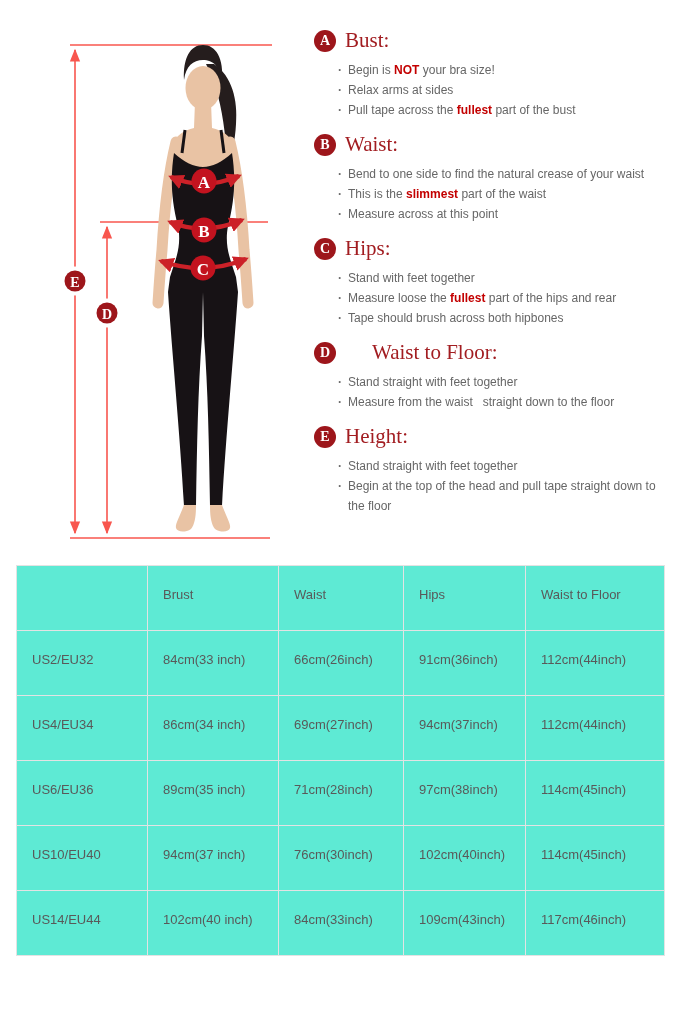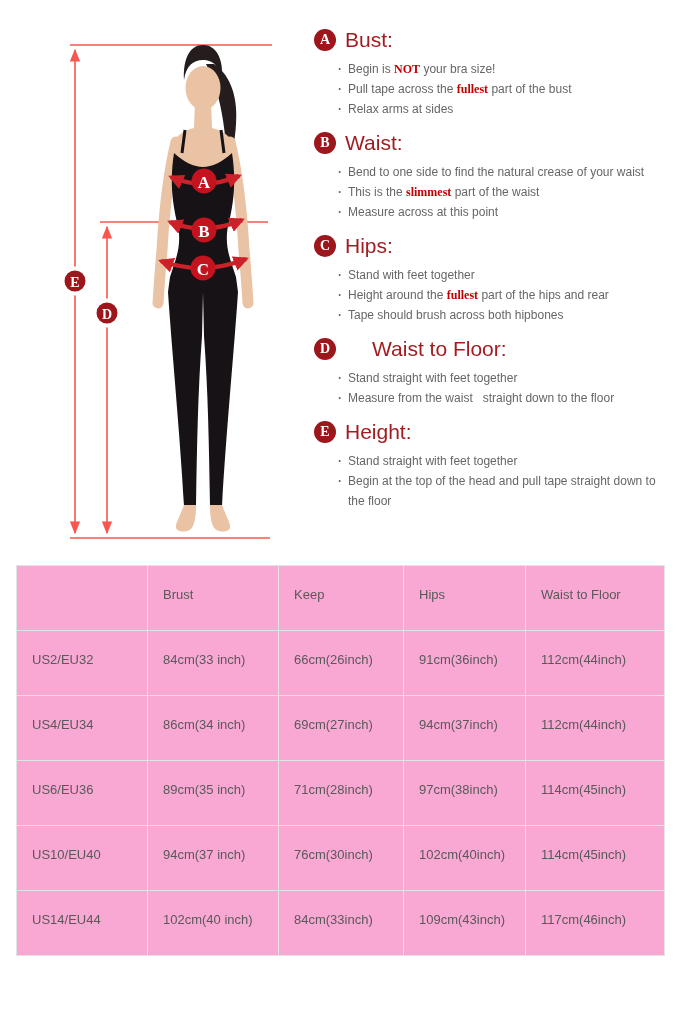--- a/index.html
+++ b/index.html
@@ -11,37 +11,37 @@
   .figure-wrap svg { display:block; }
   .svg-letter { font-family:"Liberation Serif", serif; font-weight:bold; fill:#ffffff; }
 
   
   .instructions { position:absolute; left:314px; top:28px; width:358px; }
   .section { margin-bottom:12px; }
   .sec-head { display:flex; align-items:center; margin-bottom:7px; }
   .badge { flex:0 0 auto; width:22px; height:22px; border-radius:50%;
            background:#9d161b; color:#fff; font-family:"Liberation Serif", serif;
            font-weight:bold; font-size:14px; line-height:22px; text-align:center; }
-  .sec-title { font-family:Liberation Sans, sans-serif; color:#a21d21;
+  .sec-title { font-family:Liberation Serif, serif; color:#a21d21;
                font-size:21px; margin-left:9px; }
   .sec-title.extra-gap { margin-left:36px; }
   ul.bullets { list-style:none; margin:0; padding:0 0 0 24px; }
   ul.bullets li { position:relative; font-size:12px; color:#666666;
                   line-height:20px; padding-left:10px; white-space:pre-wrap; }
   ul.bullets li::before { content:"·"; position:absolute; left:0; top:0;
                           color:#6b6b6b; font-weight:bold; }
-  .hl { color:#c30000; font-weight:bold;font-family:Liberation Serif, serif; }
+  .hl { color:#c30000; font-weight:bold; }
 
   
   table.size-table { position:absolute; left:16px; top:565px; width:648px;
                      border-collapse:collapse; table-layout:fixed; }
   table.size-table th, table.size-table td {
       border:1px solid #e3e3e3; height:56px; font-size:13px; color:#595959;
       font-weight:normal; text-align:left; vertical-align:middle;
-      padding:0 4px 8px 15px; background:#f9a8d4; }
+      padding:0 4px 8px 15px; background:#5eead4; }
 </style>
 </head>
 <body>
 
 <div class="canvas">
 
   <div class="figure-wrap">
     <svg width="312" height="558" viewBox="0 0 312 558">
       <defs>
         <marker id="arrLine" viewBox="0 0 10 10" refX="9" refY="5" markerWidth="8" markerHeight="8" orient="auto-start-reverse">
@@ -103,43 +103,43 @@
   </div>
 
   <div class="instructions">
       <div class="section">
         <div class="sec-head">
           <span class="badge">A</span>
           <span class="sec-title">Bust:</span>
         </div>
         <ul class="bullets">
           <li><span>Begin is </span><span class="hl">NOT</span><span> your bra size!</span></li>
+          <li><span>Relax arms at sides</span></li>
           <li><span>Pull tape across the </span><span class="hl">fullest</span><span> part of the bust</span></li>
-          <li><span>Relax arms at sides</span></li>
         </ul>
       </div>
       <div class="section">
         <div class="sec-head">
           <span class="badge">B</span>
           <span class="sec-title">Waist:</span>
         </div>
         <ul class="bullets">
           <li><span>Bend to one side to find the natural crease of your waist</span></li>
           <li><span>This is the </span><span class="hl">slimmest</span><span> part of the waist</span></li>
           <li><span>Measure across at this point</span></li>
         </ul>
       </div>
       <div class="section">
         <div class="sec-head">
           <span class="badge">C</span>
           <span class="sec-title">Hips:</span>
         </div>
         <ul class="bullets">
           <li><span>Stand with feet together</span></li>
-          <li><span>Height around the </span><span class="hl">fullest</span><span> part of the hips and rear</span></li>
+          <li><span>Measure loose the </span><span class="hl">fullest</span><span> part of the hips and rear</span></li>
           <li><span>Tape should brush across both hipbones</span></li>
         </ul>
       </div>
       <div class="section">
         <div class="sec-head">
           <span class="badge">D</span>
           <span class="sec-title extra-gap">Waist to Floor:</span>
         </div>
         <ul class="bullets">
           <li><span>Stand straight with feet together</span></li>
@@ -163,21 +163,21 @@
       <col style="width:131px">
         <col style="width:131px">
         <col style="width:125px">
       <col style="width:122px">
         <col style="width:139px">
     </colgroup>
     <thead>
         <tr>
           <th></th>
           <th>Brust</th>
-          <th>Keep</th>
+          <th>Waist</th>
           <th>Hips</th>
           <th>Waist to Floor</th>
         </tr>
       </thead>
     <tbody>
         <tr>
           <td>US2/EU32</td>
           <td>84cm(33 inch)</td>
           <td>66cm(26inch)</td>
           <td>91cm(36inch)</td>

